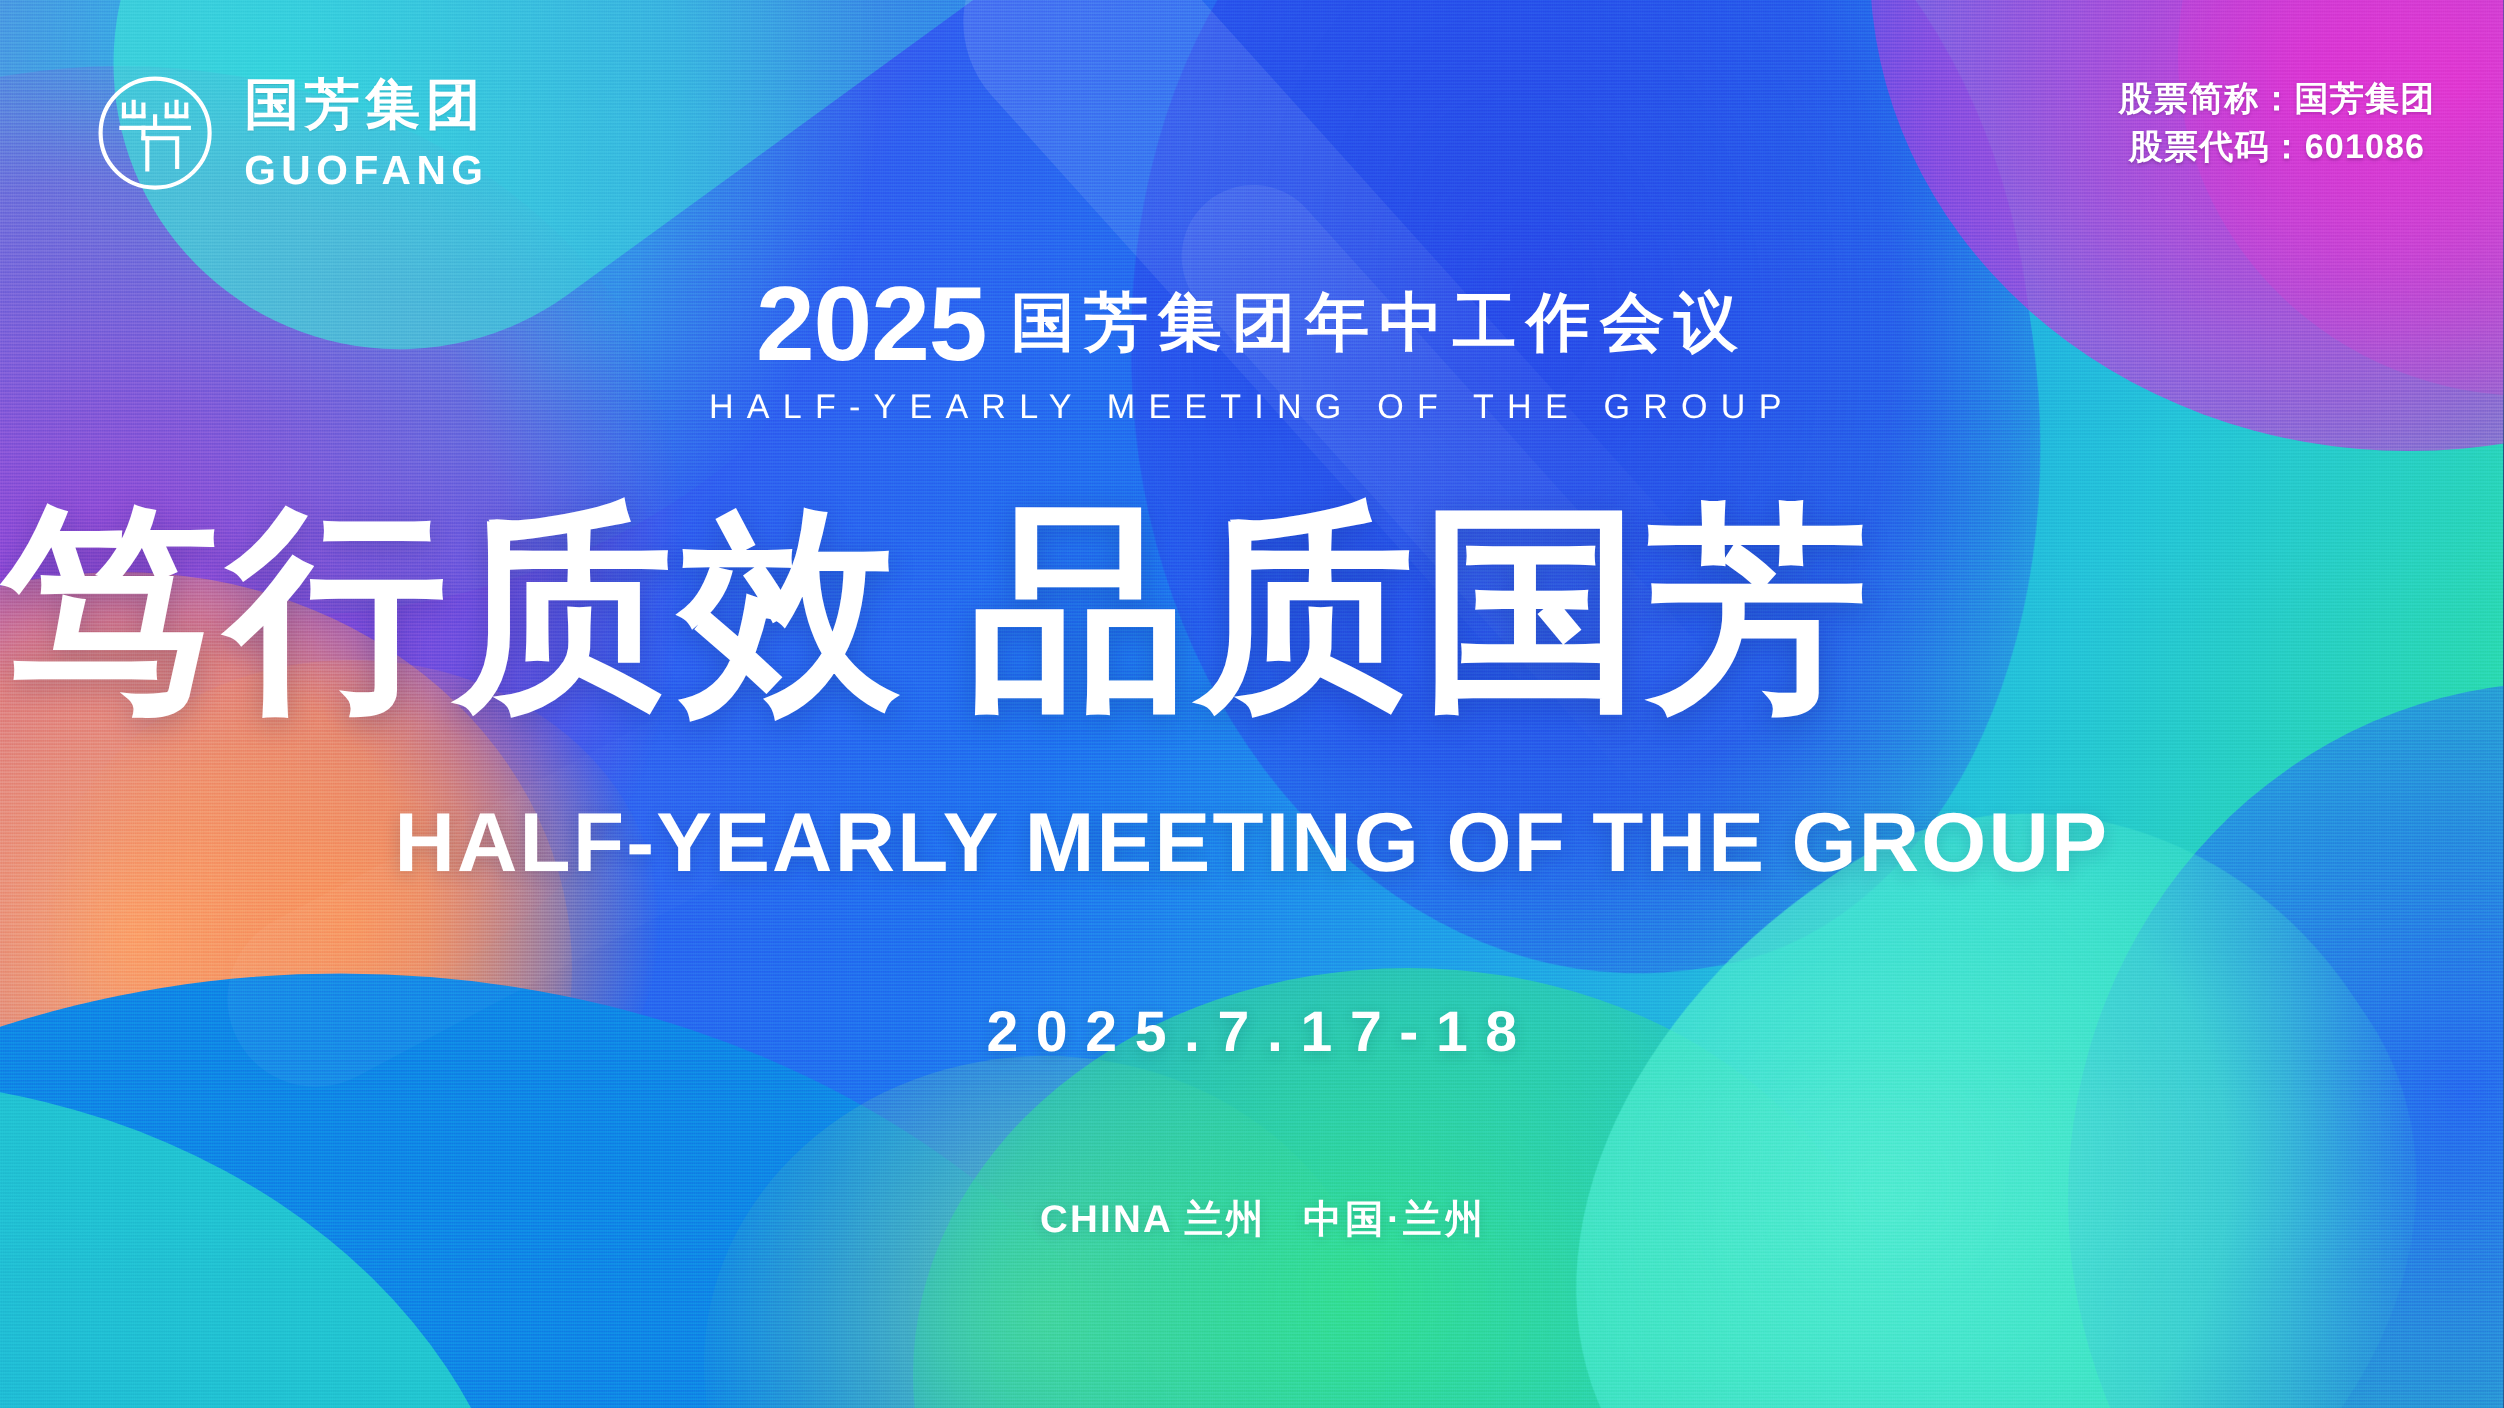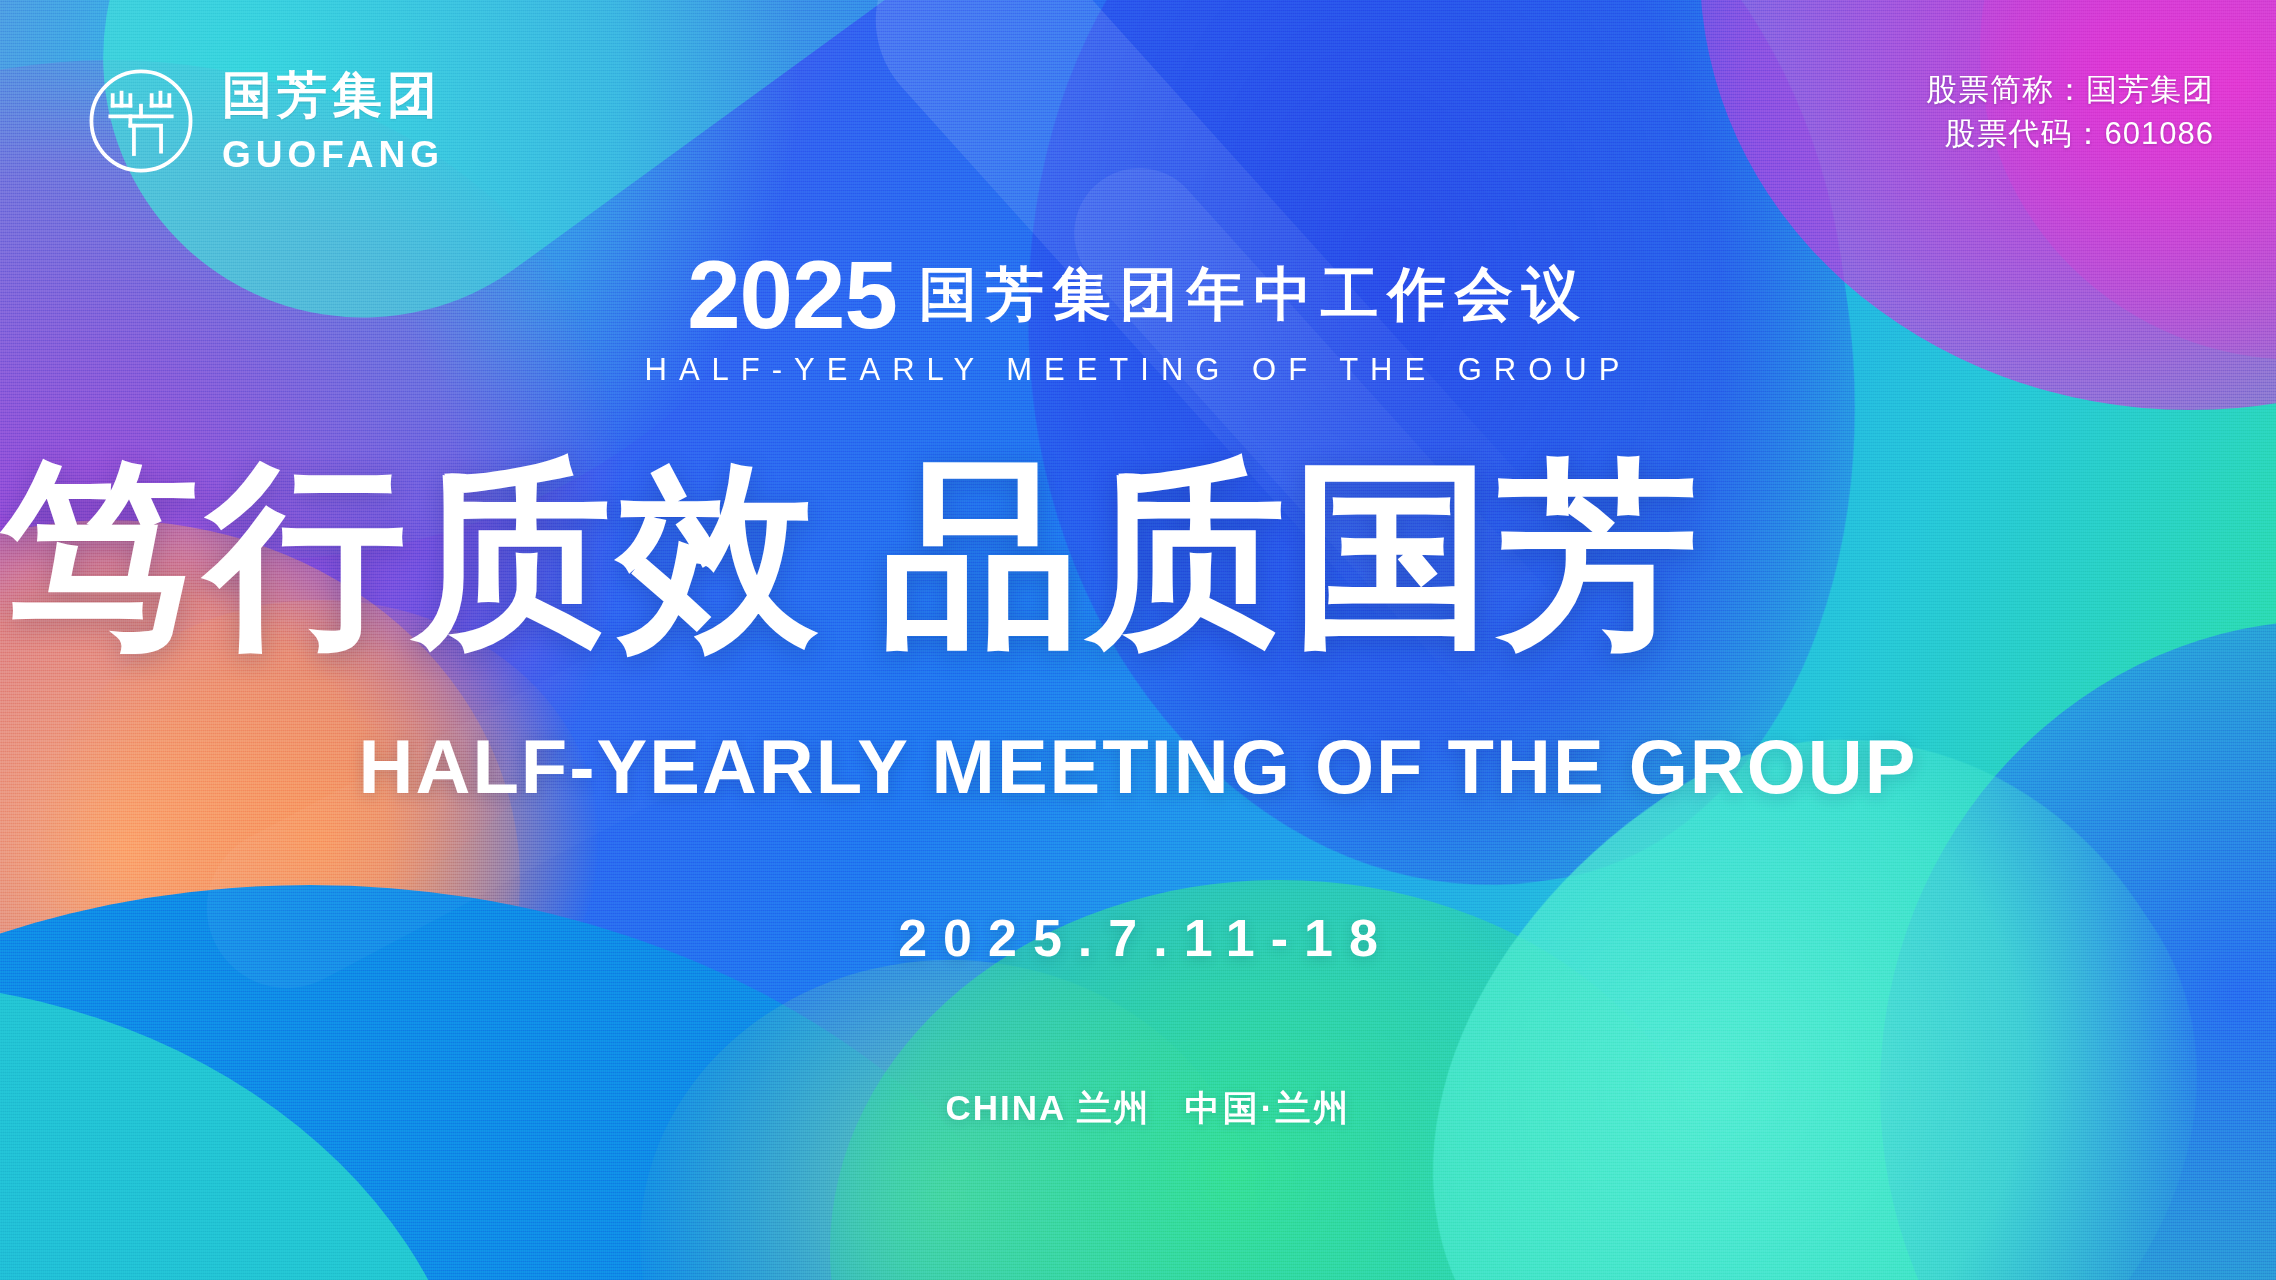--- a/index.html
+++ b/index.html
@@ -145,22 +145,22 @@
     text-shadow:0 1px 2px rgba(0,0,0,.10);
   }
   .logo-en{
     color:#ffffff;font-size:37px;font-weight:700;letter-spacing:5px;
     margin-top:16px;font-family:"Liberation Sans","DejaVu Sans",sans-serif;
   }
 
   
   .stock{
     position:absolute;right:62px;top:68px;
-    text-align:right;color:#ffffff;
-    font-size:31px;font-weight:400;line-height:1.42;
+    text-align:center;color:#ffffff;
+    font-size:31px;font-weight:700;line-height:1.42;
     letter-spacing:1px;
     text-shadow:0 1px 3px rgba(40,0,60,.25);
   }
 
   
   .event-title{
     position:absolute;left:0;right:0;top:250px;
     display:flex;flex-direction:column;align-items:center;
   }
   .event-title-main{
@@ -280,20 +280,20 @@
       </div>
       <div class="event-title-sub">HALF-YEARLY MEETING OF THE GROUP</div>
     </div>
 
     <div class="headline">
       <span>笃行质效</span><span class="gap"></span><span>品质国芳</span>
     </div>
 
     <div class="headline-en">HALF-YEARLY MEETING OF THE GROUP</div>
 
-    <div class="date">2025.7.11-18</div>
+    <div class="date">2025.7.17-18</div>
 
     <div class="location">
       <span class="loc-en">CHINA 兰州</span><span class="loc-sep"></span><span class="loc-cn">中国·兰州</span>
     </div>
 
   </div>
 </div>
 
 </body></html>

